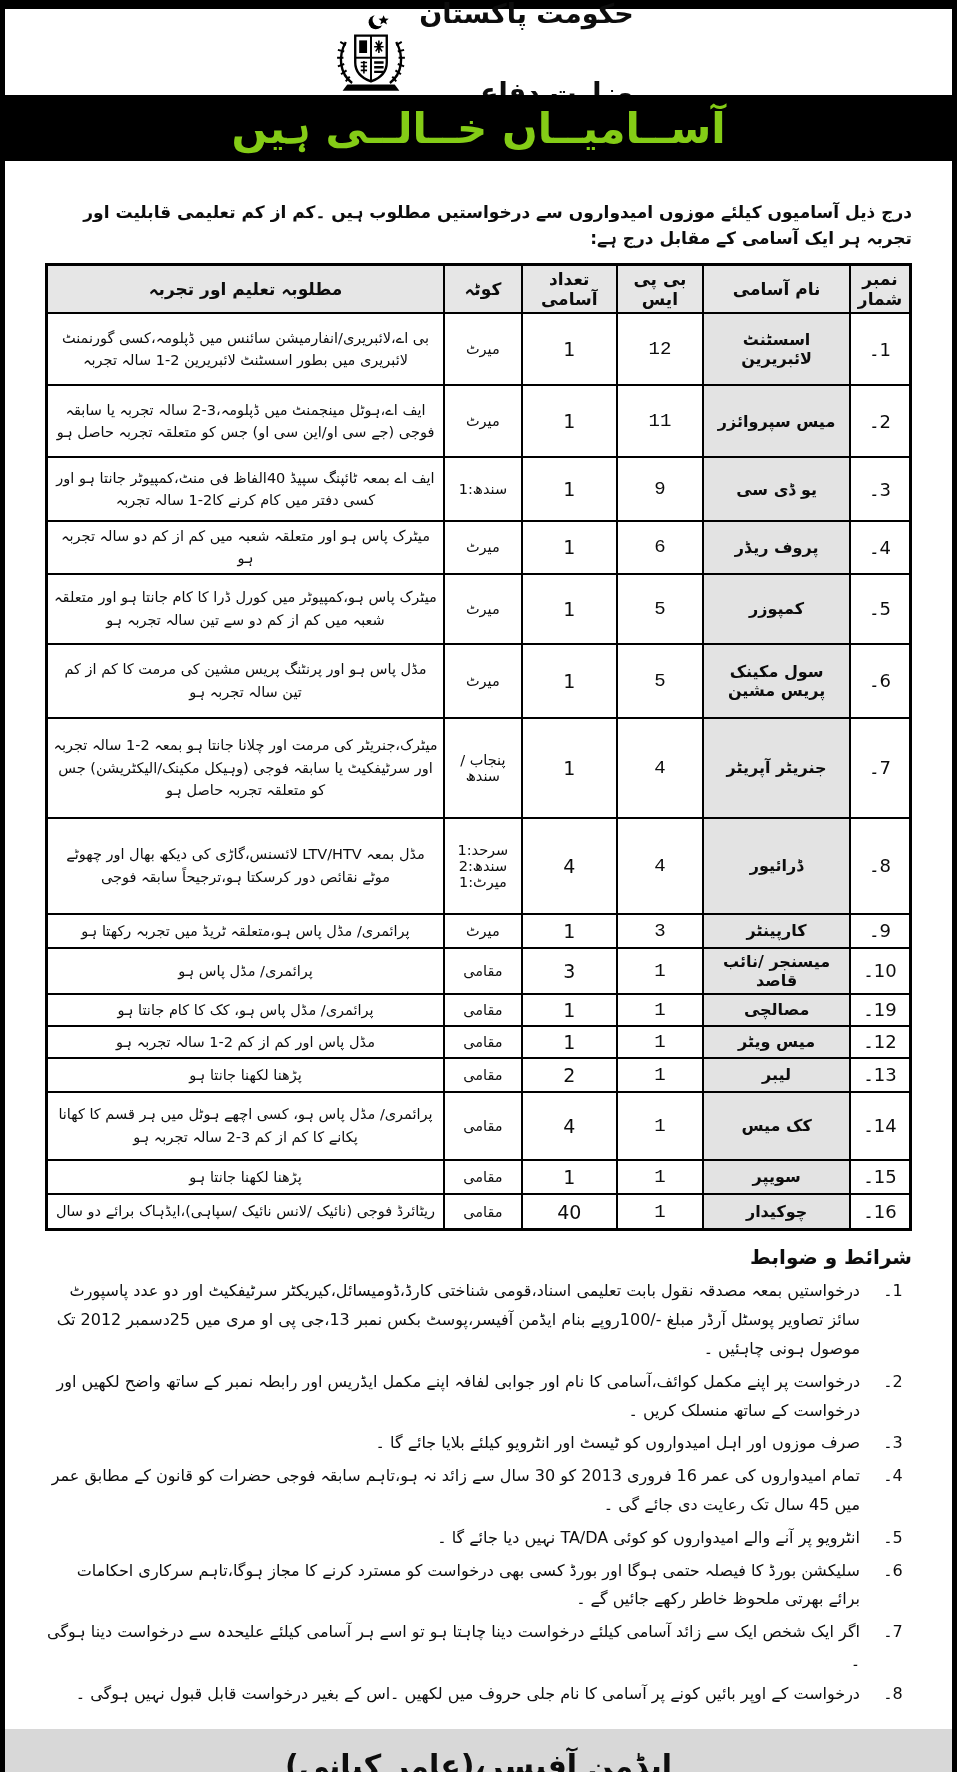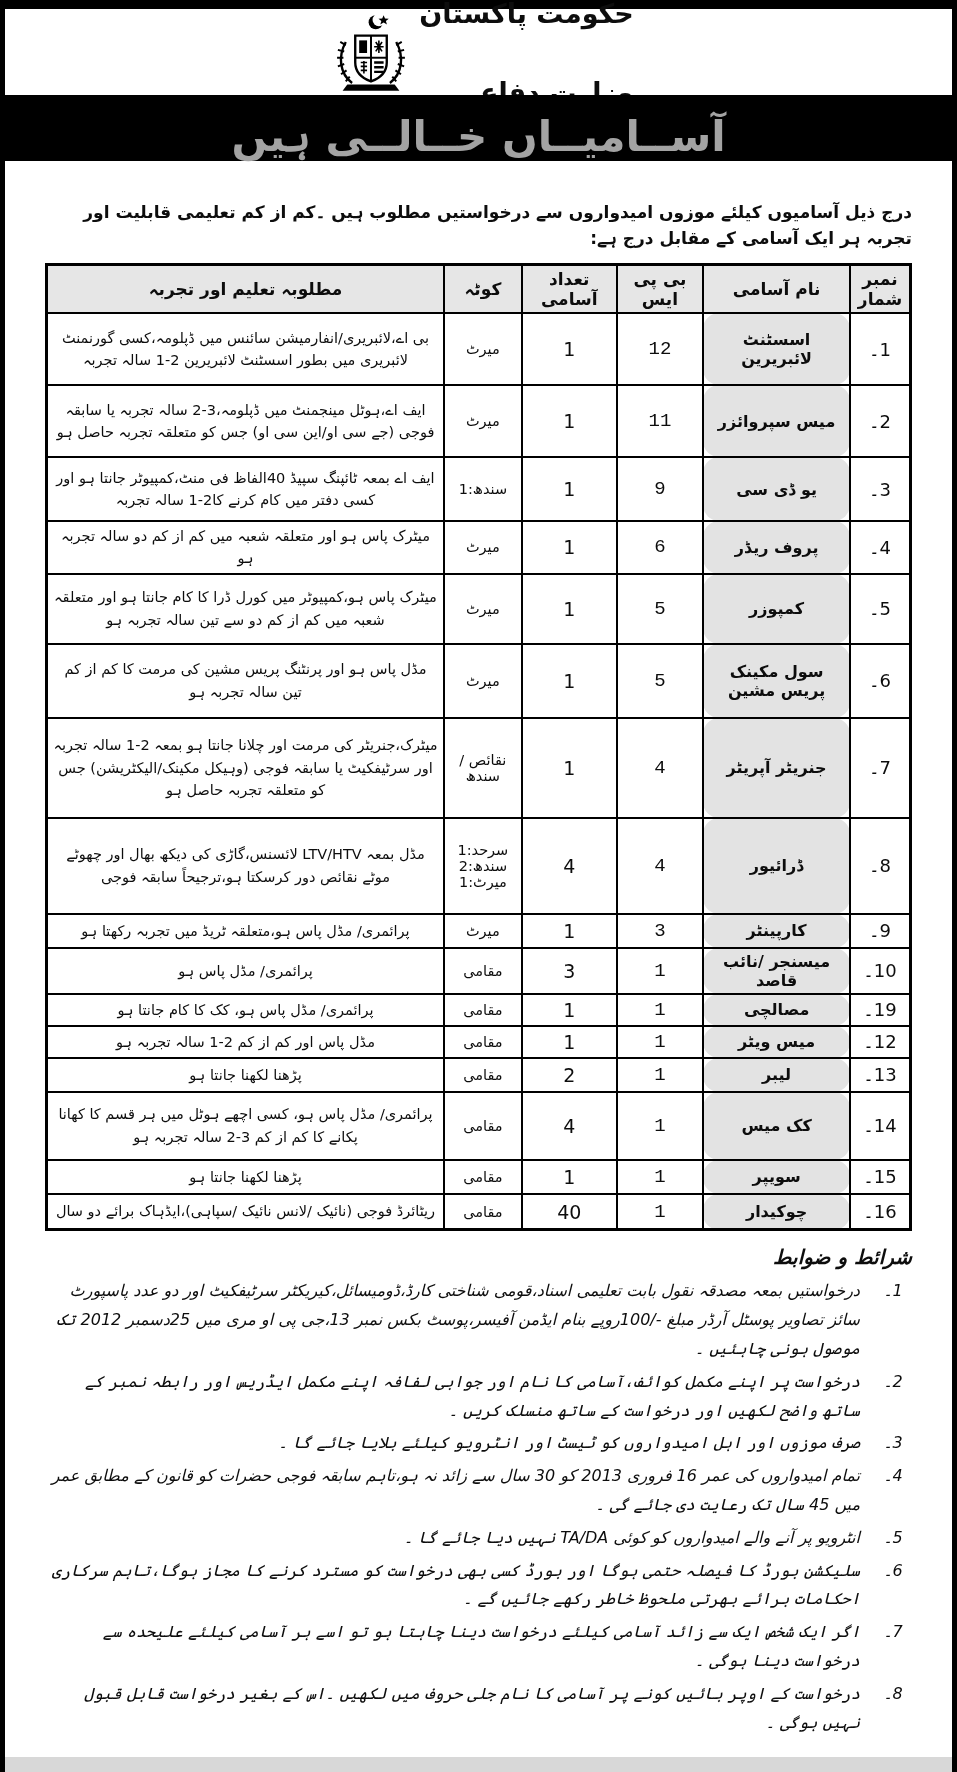--- a/index.html
+++ b/index.html
@@ -26,22 +26,22 @@
     height:86px;display:flex;align-items:center;justify-content:center;
     padding:4px 0 2px 0;
   }
   .masthead-titles{display:flex;flex-direction:column;align-items:flex-start;text-align:left;}
   .govt-line{font-size:27px;font-weight:bold;line-height:1.15;}
   .ministry-line{font-size:27px;font-weight:bold;line-height:1.15;margin-top:48px;}
   .emblem{width:96px;height:82px;flex:0 0 auto;}
 
   
   .title-banner{
-    background:var(--banner_bg);color:#a3a3a3;height:66px;
-    display:flex;align-items:flex-end;justify-content:center;
+    background:var(--banner_bg);color:#84cc16;height:66px;
+    display:flex;align-items:center;justify-content:center;
   }
   .title-banner span{font-size:42px;font-weight:bold;letter-spacing:1px;}
 
   
   .intro{
     padding:14px 40px 8px 40px;font-size:17px;font-weight:bold;
     text-align:right;line-height:1.5;margin-top:25px;
   }
 
   
@@ -50,21 +50,21 @@
     width:100%;border-collapse:collapse;border:3px solid #000;
   }
   table.jobs th,table.jobs td{
     border:2px solid #000;vertical-align:middle;padding:3px 5px;
   }
   table.jobs th{
     background:var(--header_cell_bg);font-size:17px;font-weight:bold;
     text-align:center;height:46px;margin-top:20px;
   }
   td.c-serial{width:7%;text-align:center;font-size:18px;}
-  td.c-name{width:17%;text-align:center;font-size:16px;font-weight:bold;background:var(--name_cell_bg);border-radius:16px;}
+  td.c-name{width:17%;text-align:center;font-size:16px;font-weight:bold;background:var(--name_cell_bg);}
   td.c-bps{width:10%;text-align:center;font-size:19px;font-family:Liberation Mono, monospace;}
   td.c-count{width:11%;text-align:center;font-size:19px;}
   td.c-quota{width:9%;text-align:center;font-size:14.5px;white-space:pre-line;}
   td.c-edu{width:46%;text-align:center;font-size:14.5px;line-height:1.55;padding:4px 8px;}
   #jobs-body tr:nth-child(1){height:72px}
   #jobs-body tr:nth-child(2){height:72px}
   #jobs-body tr:nth-child(3){height:64px}
   #jobs-body tr:nth-child(4){height:36px}
   #jobs-body tr:nth-child(5){height:70px}
   #jobs-body tr:nth-child(6){height:74px}
@@ -73,21 +73,21 @@
   #jobs-body tr:nth-child(9){height:34px}
   #jobs-body tr:nth-child(10){height:34px}
   #jobs-body tr:nth-child(11){height:32px}
   #jobs-body tr:nth-child(12){height:32px}
   #jobs-body tr:nth-child(13){height:34px}
   #jobs-body tr:nth-child(14){height:68px}
   #jobs-body tr:nth-child(15){height:34px}
   #jobs-body tr:nth-child(16){height:36px}
 
   
-  .terms{padding:14px 40px 10px 40px;font-style:italic;}
+  .terms{padding:14px 40px 10px 40px;}
   .terms-heading{font-size:20px;font-weight:bold;text-align:right;margin-bottom:8px;}
   .term-item{display:flex;gap:14px;align-items:flex-start;font-size:16px;line-height:1.8;margin-bottom:4px;text-align:right;}
   .term-num{flex:0 0 38px;text-align:center;font-size:16px;}
   .term-text{flex:1;}
 
   
   .footer-band{
     background:var(--footer_bg);height:54px;margin-top:6px;
     display:flex;align-items:flex-end;justify-content:center;
   }
@@ -193,21 +193,21 @@
             <td class="c-bps">5</td>
             <td class="c-count">1</td>
             <td class="c-quota">میرٹ</td>
             <td class="c-edu">مڈل پاس ہو اور پرنٹنگ پریس مشین کی مرمت کا کم از کم تین سالہ تجربہ ہو</td>
           </tr>
           <tr>
             <td class="c-serial">7۔</td>
             <td class="c-name">جنریٹر آپریٹر</td>
             <td class="c-bps">4</td>
             <td class="c-count">1</td>
-            <td class="c-quota">نقائص /سندھ</td>
+            <td class="c-quota">پنجاب /سندھ</td>
             <td class="c-edu">میٹرک،جنریٹر کی مرمت اور چلانا جانتا ہو بمعہ 2-1 سالہ تجربہ اور سرٹیفکیٹ یا سابقہ فوجی (وہیکل مکینک/الیکٹریشن) جس کو متعلقہ تجربہ حاصل ہو</td>
           </tr>
           <tr>
             <td class="c-serial">8۔</td>
             <td class="c-name">ڈرائیور</td>
             <td class="c-bps">4</td>
             <td class="c-count">4</td>
             <td class="c-quota">سرحد:1
 سندھ:2
 میرٹ:1</td>

